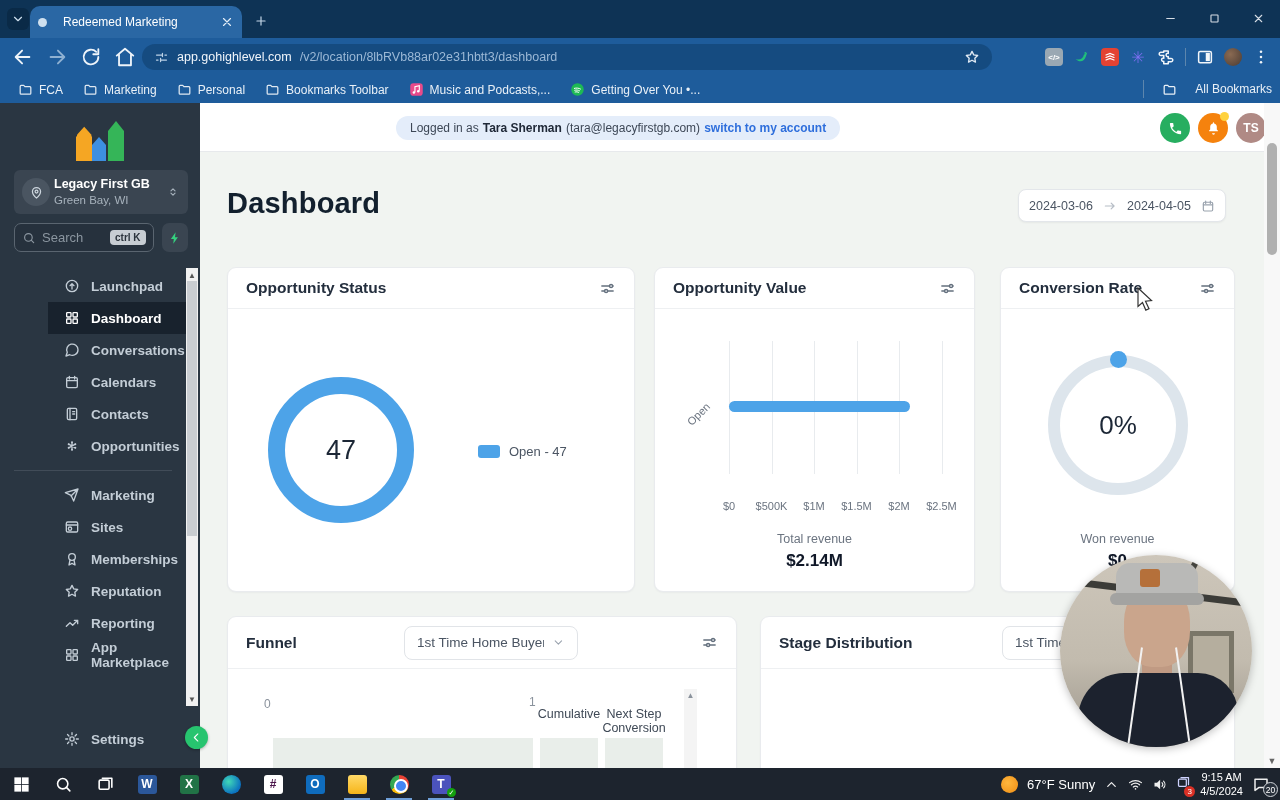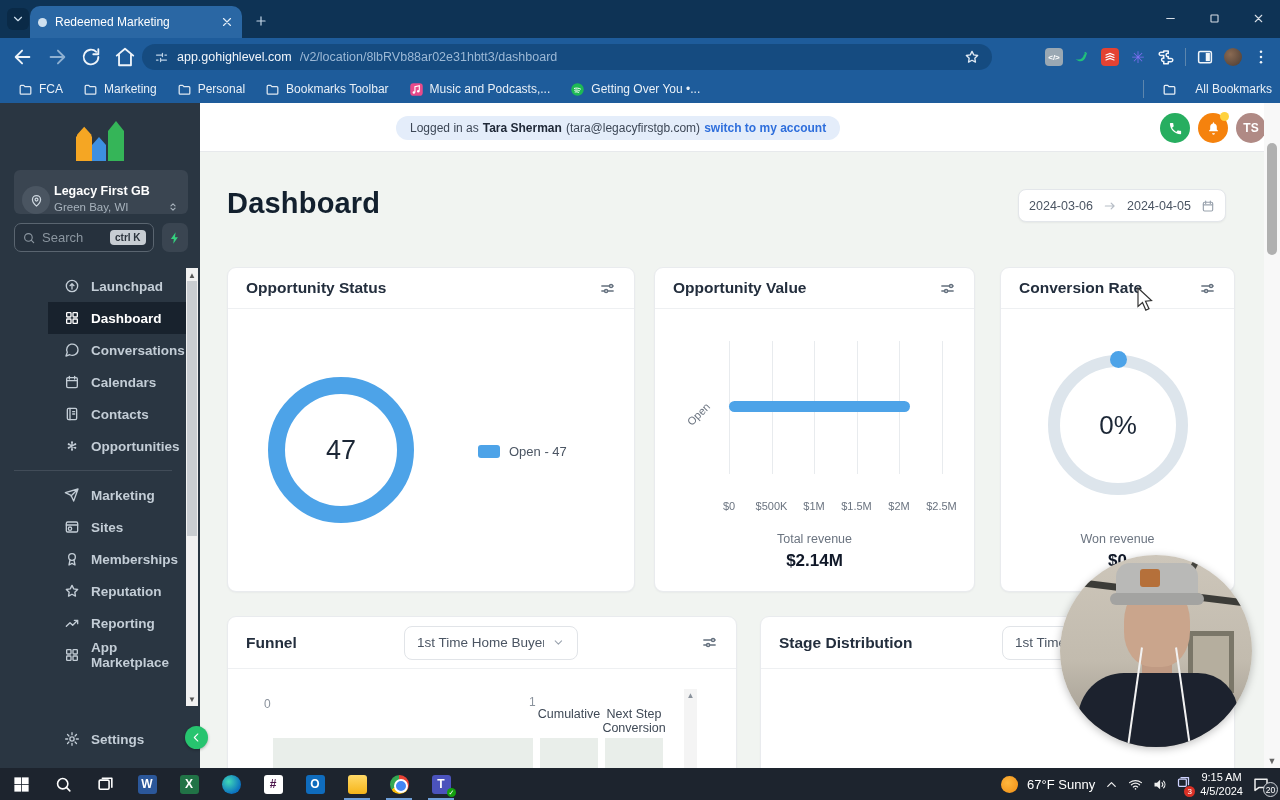--- a/index.html
+++ b/index.html
@@ -6,46 +6,46 @@
   html,body { width:1280px; height:800px; overflow:hidden; background:#000;
     font-family:"Liberation Sans","DejaVu Sans",sans-serif; }
   .screen { position:relative; width:1280px; height:800px; overflow:hidden; background:#f1f4f1; }
   .abs { position:absolute; }
   .icon { display:inline-block; line-height:0; }
   .icon svg { width:100%; height:100%; display:block; }
 
   
   .titlebar { position:absolute; left:0; top:0; width:1280px; height:38px; background:#0e3355; }
   .tabsearch { position:absolute; left:7px; top:8px; width:22px; height:22px; border-radius:6px; background:#0a2a47; color:#cfe0ef; padding:4px; }
-  .tab { position:absolute; left:30px; top:6px; width:212px; height:32px; background:#2a67a4; border-radius:10px 10px 0 0; color:#fff; display:flex; align-items:center; padding:16px 8px; gap:8px; font-size:12px; }
+  .tab { position:absolute; left:30px; top:6px; width:212px; height:32px; background:#2a67a4; border-radius:10px 10px 0 0; color:#fff; display:flex; align-items:center; padding:16px 8px; gap:16px; font-size:12px; }
   .tab .fav { width:9px; height:9px; border-radius:50%; background:#cfe0ef; flex:0 0 auto; }
   .tab .ttl { flex:1; white-space:nowrap; overflow:hidden; }
   .tab .cls { width:14px; height:14px; color:#e3edf7; }
   .newtab { position:absolute; left:250px; top:10px; width:22px; height:22px; color:#c6d8e9; padding:4px; }
   .winbtn { position:absolute; top:0; width:44px; height:36px; color:#d7dee6; display:flex; align-items:center; justify-content:center; }
   .winbtn .icon { width:13px; height:13px; }
   .toolbar { position:absolute; left:0; top:38px; width:1280px; height:37px; background:#1e5c9b; display:flex; align-items:center; }
   .navbtn { width:22px; height:22px; color:#eef4fa; margin-left:12px; }
   .navbtn.fwd { color:#8fb1d2; }
   .urlbar { position:absolute; left:142px; top:44px; width:850px; height:26px; background:#154b80; border-radius:13px; display:flex; align-items:center; padding:0 12px; gap:8px; }
   .urlbar .tune { width:15px; height:15px; color:#bcd2e6; flex:0 0 auto; }
   .url-host { color:#f0f5fa; font-size:12.5px; }
   .url-path { color:#9cb9d6; font-size:12.5px; white-space:nowrap; overflow:hidden; flex:1; }
   .urlbar .star { width:16px; height:16px; color:#dfe9f3; flex:0 0 auto; }
   .extrow { position:absolute; right:10px; top:44px; height:26px; display:flex; align-items:center; gap:10px; }
   .ext { width:18px; height:18px; border-radius:4px; display:flex; align-items:center; justify-content:center; font-size:10px; font-weight:bold; color:#fff; }
   .sep-v { width:1px; height:18px; background:#5d86ad; }
   .bookmarksbar { position:absolute; left:0; top:75px; width:1280px; height:28px; background:#1e5c9b; display:flex; align-items:center; padding:0 10px; gap:4px; }
-  .bm { display:flex; align-items:center; gap:6px; color:#e9f0f7; font-size:12px; padding:3px 8px; border-radius:6px; white-space:nowrap; }
+  .bm { display:flex; align-items:flex-end; gap:6px; color:#e9f0f7; font-size:12px; padding:3px 8px; border-radius:6px; white-space:nowrap; }
   .bm .icon { width:15px; height:15px; color:#dfe8f1; }
   .allbm { position:absolute; right:8px; top:0; height:28px; display:flex; align-items:center; gap:18px; color:#e9f0f7; font-size:12px; }
 
   
   .sidebar { position:absolute; left:0; top:103px; width:200px; height:665px; background:#2a3642; overflow:visible; z-index:20; }
-  .acct { position:absolute; left:14px; top:67px; width:174px; height:44px; background:#3a4551; border-radius:6px; display:flex; align-items:flex-end; padding:0 8px; gap:4px; }
+  .acct { position:absolute; left:14px; top:67px; width:174px; height:44px; background:#3a4551; border-radius:6px; display:flex; align-items:center; padding:0 8px; gap:4px; }
   .acct .pinwrap { width:28px; height:28px; border-radius:50%; background:#4a5561; color:#cdd6de; display:flex; align-items:center; justify-content:center; }
   .acct .pinwrap .icon { width:15px; height:15px; }
   .acct .nm { color:#fff; font-size:12.5px; font-weight:bold; line-height:1.25; }
   .acct .loc { color:#a7b2bc; font-size:11.5px; line-height:1.25; }
   .acct .ud { width:14px; height:14px; color:#a7b2bc; margin-left:auto; }
   .sbsearch { position:absolute; left:14px; top:120px; width:140px; height:29px; border:1px solid #5a6570; border-radius:7px; background:#26313d; display:flex; align-items:center; padding:0 7px; gap:6px; }
   .sbsearch .icon { width:14px; height:14px; color:#8b96a0; flex:0 0 auto; }
   .sbsearch input { background:transparent; border:none; outline:none; color:#cfd8df; font-size:13px; width:62px; font-family:inherit; }
   .sbsearch input::placeholder { color:#8b96a0; }
   .kbd { background:#c7cdd3; color:#2b333c; font-size:10px; padding:2px 5px; border-radius:4px; font-weight:bold; }

